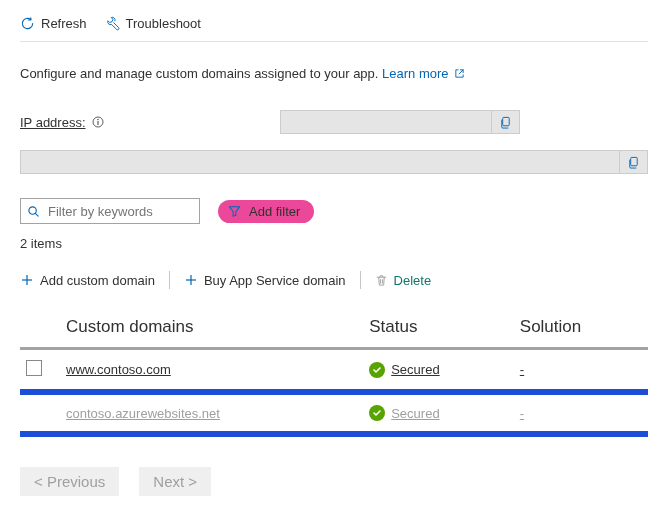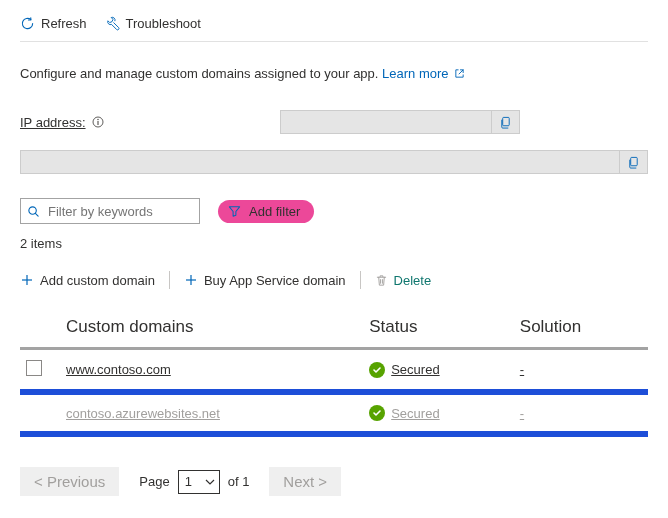--- a/index.html
+++ b/index.html
@@ -357,26 +357,14 @@
             <span>Secured</span>
           </span>
         </td>
         <td>-</td>
       </tr>
     </tbody>
 </table>
 
 <div class="pager">
   <button class="pager-btn">&lt; Previous</button>
-  <div class="page-mid">
-    <span>Page</span>
-    <div class="page-select">
-      <span>1</span>
-      <span>
-        <svg width="10" height="10" viewBox="0 0 10 10">
-            <path d="M1 3l4 4 4-4" fill="none" stroke="#323130" stroke-width="1.2"></path>
-          </svg>
-      </span>
-    </div>
-    <span>of 1</span>
-  </div>
   <button class="pager-btn">Next &gt;</button>
 </div>
 
 </body></html>

